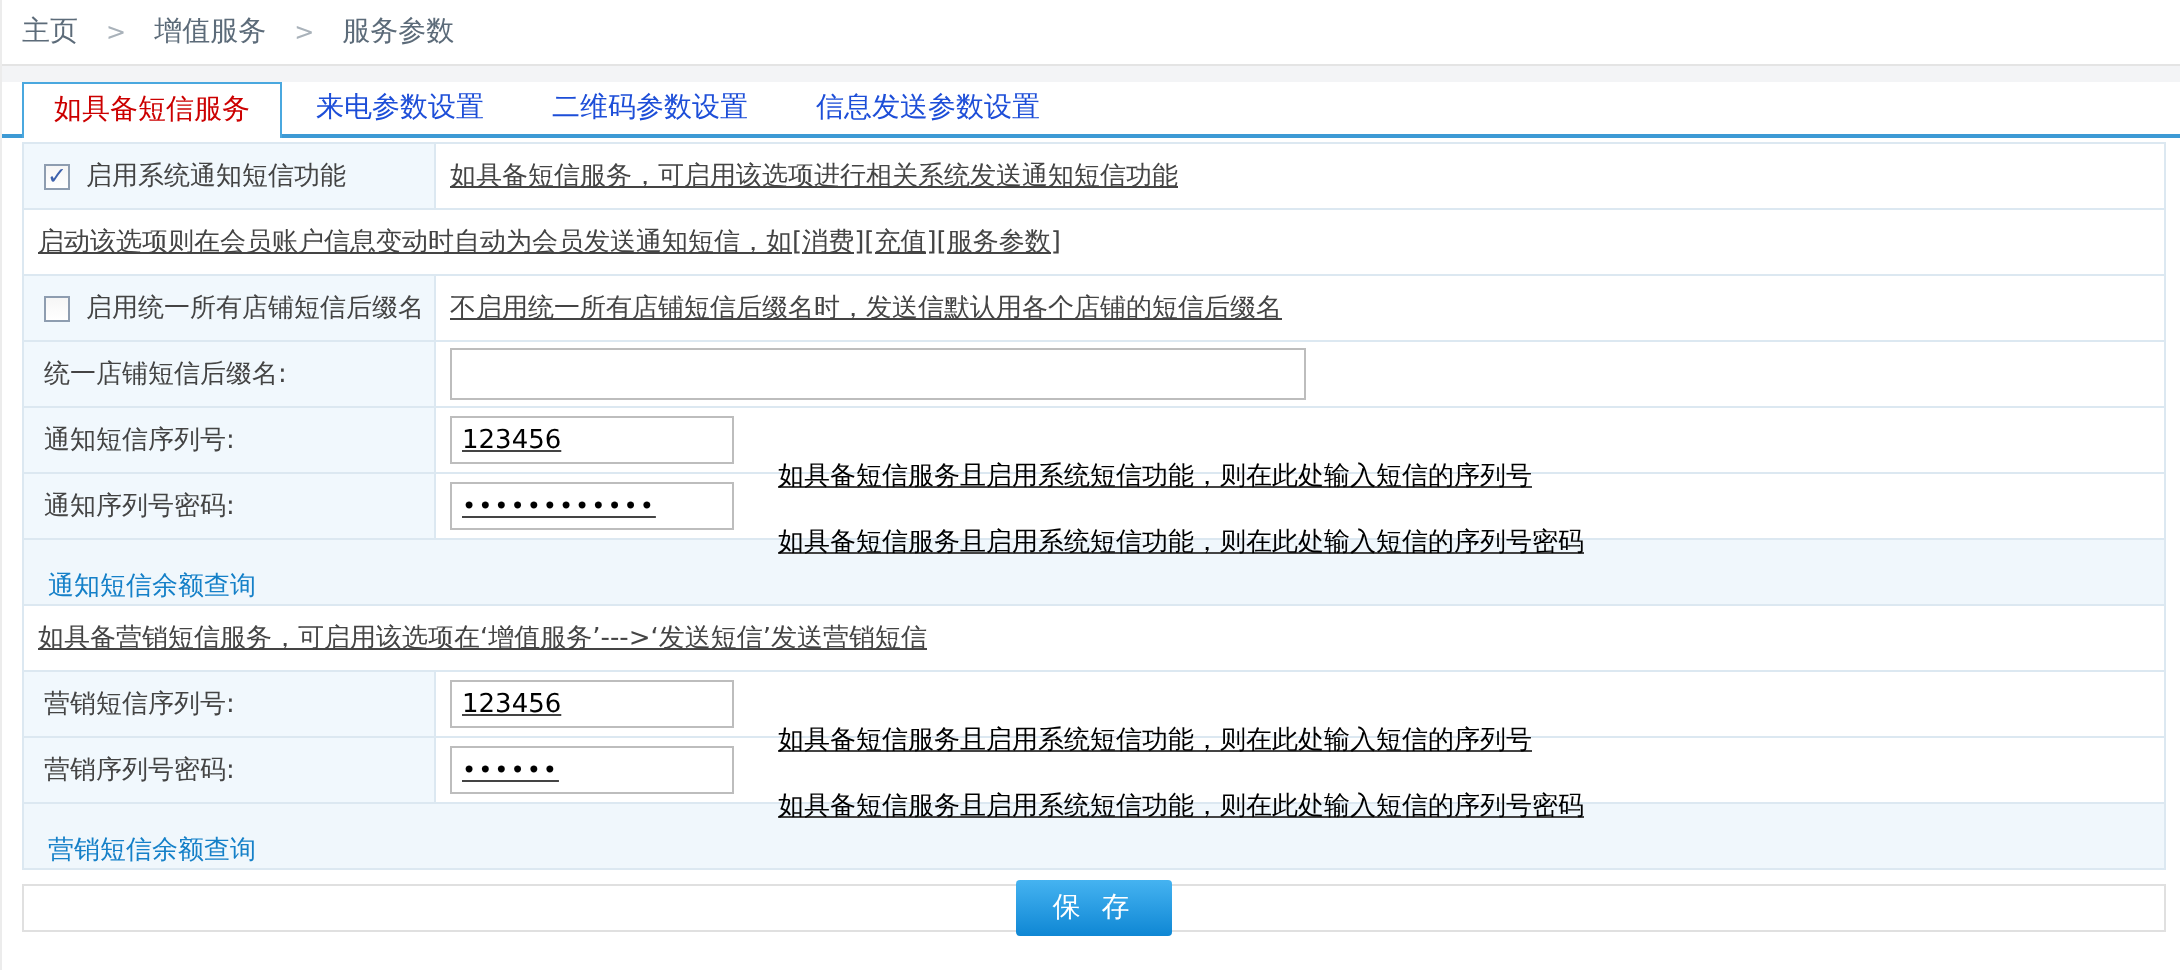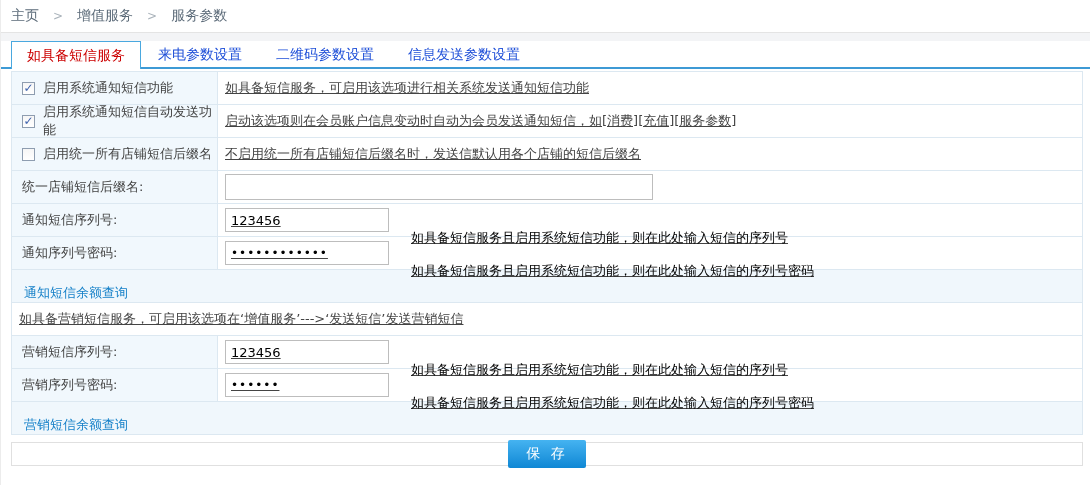--- a/index.html
+++ b/index.html
@@ -60,21 +60,21 @@
   .cb.checked::after {
     content:"\2713"; color:#3e62ad; font-size:12px; font-weight:bold;
     line-height:1; margin-top:-1px;
   }
 
   
   .inp {
     height:24px; border:1px solid #bdbdbd; background:#fff; color:#000;
     font-family:inherit; font-size:13px; padding:0 5px; outline:none;
   }
-  .inp.small { width:164px; }
+  .inp.small { width:142px; }
   .inp.long  { width:428px; height:26px; }
   .inp.pwd   { letter-spacing:1px; font-size:12px; }
   .after-input { margin-left:22px; color:#000000;margin-top:35px; }
 
   
   .gap7 { height:7px; background:#fff; }
   .btn-bar {
     margin:0 7px 0 10px; border:1px solid #e0e0e0; height:24px;
     display:flex; align-items:center; justify-content:center; background:#fff;
   }
@@ -108,24 +108,20 @@
 
   <div class="row">
     <div class="label-cell">
       <span class="cb checked"></span>
       <span>启用系统通知短信功能</span>
     </div>
     <div class="desc-cell">如具备短信服务，可启用该选项进行相关系统发送通知短信功能</div>
   </div>
 
   <div class="row">
-    <div class="label-cell">
-      <span class="cb checked"></span>
-      <span>启用系统通知短信自动发送功能</span>
-    </div>
     <div class="desc-cell">启动该选项则在会员账户信息变动时自动为会员发送通知短信，如[消费][充值][服务参数]</div>
   </div>
 
   <div class="row">
     <div class="label-cell">
       <span class="cb"></span>
       <span>启用统一所有店铺短信后缀名</span>
     </div>
     <div class="desc-cell">不启用统一所有店铺短信后缀名时，发送信默认用各个店铺的短信后缀名</div>
   </div>

